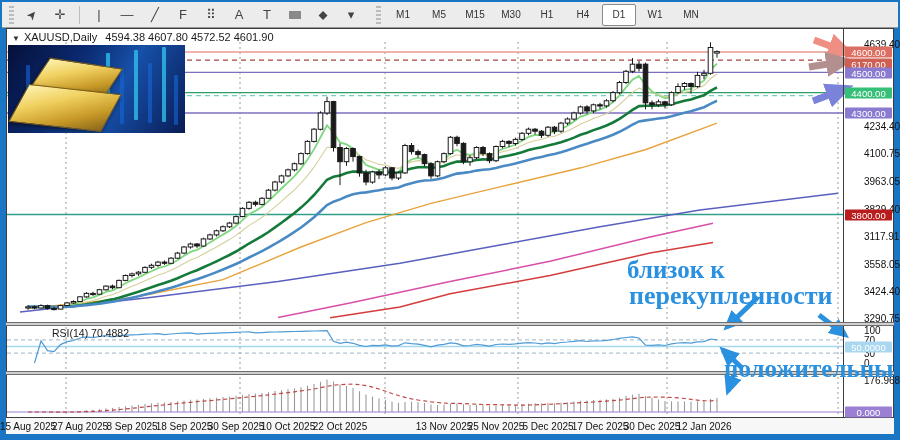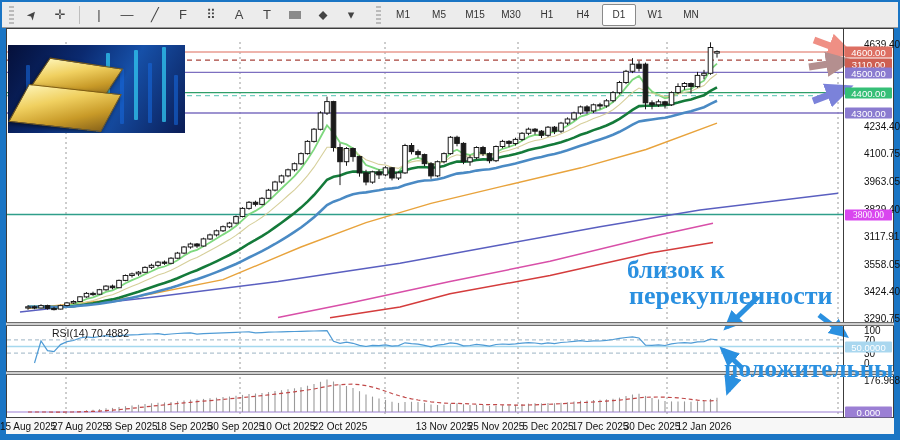--- a/index.html
+++ b/index.html
@@ -466,20 +466,23 @@
       <line x1="758" y1="297" x2="727" y2="327" stroke="#2a90e0" stroke-width="5" marker-end="url(#ah0)"></line>
       <line x1="819" y1="315" x2="845" y2="335" stroke="#2a90e0" stroke-width="5" marker-end="url(#ah1)"></line>
       <line x1="742" y1="368" x2="723" y2="350" stroke="#2a90e0" stroke-width="5" marker-end="url(#ah2)"></line>
       <line x1="735" y1="371" x2="728" y2="391" stroke="#2a90e0" stroke-width="5" marker-end="url(#ah3)"></line>
       <line x1="814" y1="40" x2="849" y2="53" stroke="#ef8f84" stroke-width="7" marker-end="url(#ah4)"></line>
       <line x1="809" y1="67" x2="847" y2="61" stroke="#b48f8f" stroke-width="7" marker-end="url(#ah5)"></line>
       <line x1="813" y1="101" x2="847" y2="88" stroke="#7b82da" stroke-width="7" marker-end="url(#ah6)"></line>
     </svg>
 
   <div id="overlay">
+    <div class="title-row">
+      <span class="title-caret">▼</span><span class="title-sym">XAUUSD,Daily</span><span>4594.38 4607.80 4572.52 4601.90</span>
+    </div>
 
     <div id="gold-img">
       <div class="gi-bar dim" style="left:18px;top:20px;height:50px;"></div>
       <div class="gi-bar" style="left:98px;top:8px;height:62px;"></div>
       <div class="gi-bar dim" style="left:112px;top:24px;height:55px;"></div>
       <div class="gi-bar" style="left:126px;top:5px;height:70px;"></div>
       <div class="gi-bar dim" style="left:140px;top:18px;height:60px;"></div>
       <div class="gi-bar" style="left:154px;top:2px;height:75px;"></div>
       <div class="gi-bar dim" style="left:166px;top:30px;height:50px;"></div>
       <div class="gold-bar" style="left:28px;top:18px;width:78px;height:30px;transform:skewX(-28deg) rotate(8deg);"></div>
@@ -492,25 +495,25 @@
         <div class="price-tick" style="top: 44px;">4639.40</div>
         <div class="price-tick" style="top: 126.282px;">4234.40</div>
         <div class="price-tick" style="top: 153.435px;">4100.75</div>
         <div class="price-tick" style="top: 181.411px;">3963.05</div>
         <div class="price-tick" style="top: 208.565px;">3829.40</div>
         <div class="price-tick" style="top: 235.718px;">3117.91</div>
         <div class="price-tick" style="top: 263.694px;">3558.05</div>
         <div class="price-tick" style="top: 290.847px;">3424.40</div>
         <div class="price-tick" style="top: 318px;">3290.75</div>
         <div class="price-badge" style="top: 52.0047px; background: rgb(221, 111, 98);">4600.00</div>
-        <div class="price-badge" style="top: 64.1314px; background: rgb(206, 95, 82);">3110.00</div>
+        <div class="price-badge" style="top: 64.1314px; background: rgb(206, 95, 82);">6170.00</div>
         <div class="price-badge" style="top: 73.3214px; background: rgb(138, 123, 208);">4500.00</div>
         <div class="price-badge" style="top: 92.638px; background: rgb(53, 191, 119);">4400.00</div>
         <div class="price-badge" style="top: 112.955px; background: rgb(138, 123, 208);">4300.00</div>
-        <div class="price-badge" style="top: 214.538px; background: #d946ef; font-family: Liberation Serif, serif;">3800.00</div>
+        <div class="price-badge" style="top: 214.538px; background: #b91c1c;">3800.00</div>
         <div class="price-tick" style="top: 330px;">100</div>
         <div class="price-tick" style="top: 339.9px;">70</div>
         <div class="price-tick" style="top: 353.1px;">30</div>
         <div class="price-tick" style="top: 363px;">0</div>
         <div class="price-badge" style="top: 346.5px; background: rgb(169, 215, 239);">50.0000</div>
         <div class="price-tick" style="top: 380px;">176.968</div>
         <div class="price-badge" style="top: 412px; background: rgb(155, 127, 212);">0.000</div>
         <div class="date-tick" style="left: 28px;">15 Aug 2025</div>
         <div class="date-tick" style="left: 80px;">27 Aug 2025</div>
         <div class="date-tick" style="left: 132px;">8 Sep 2025</div>

